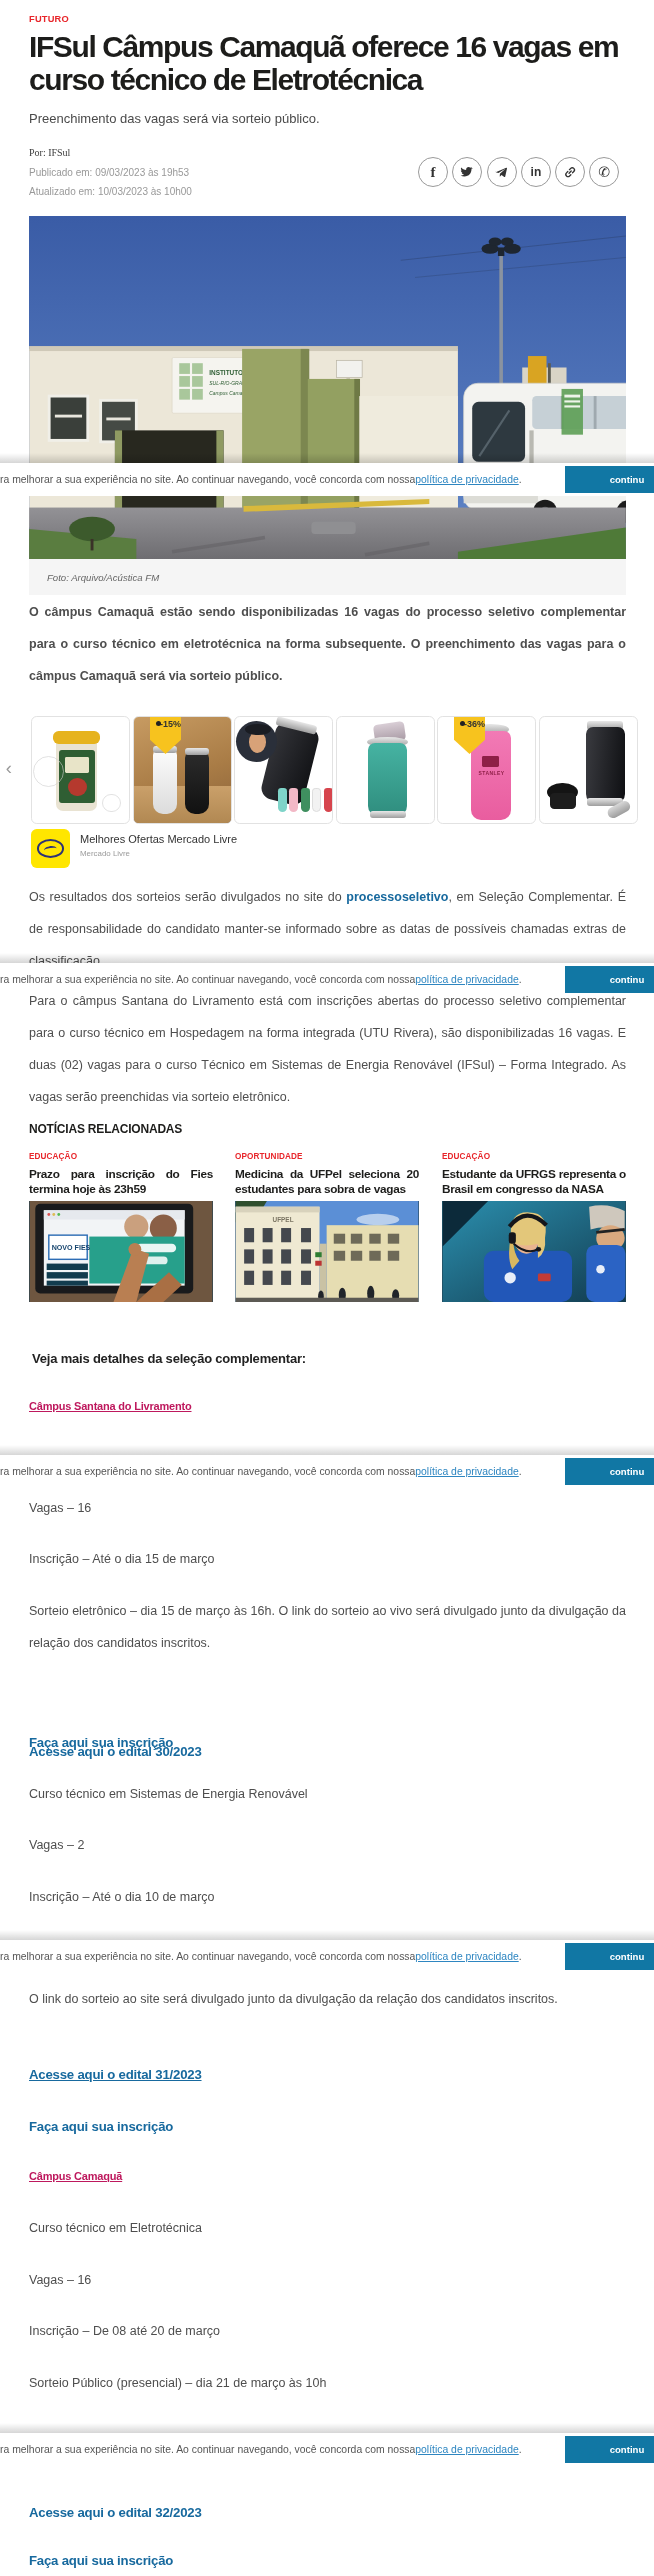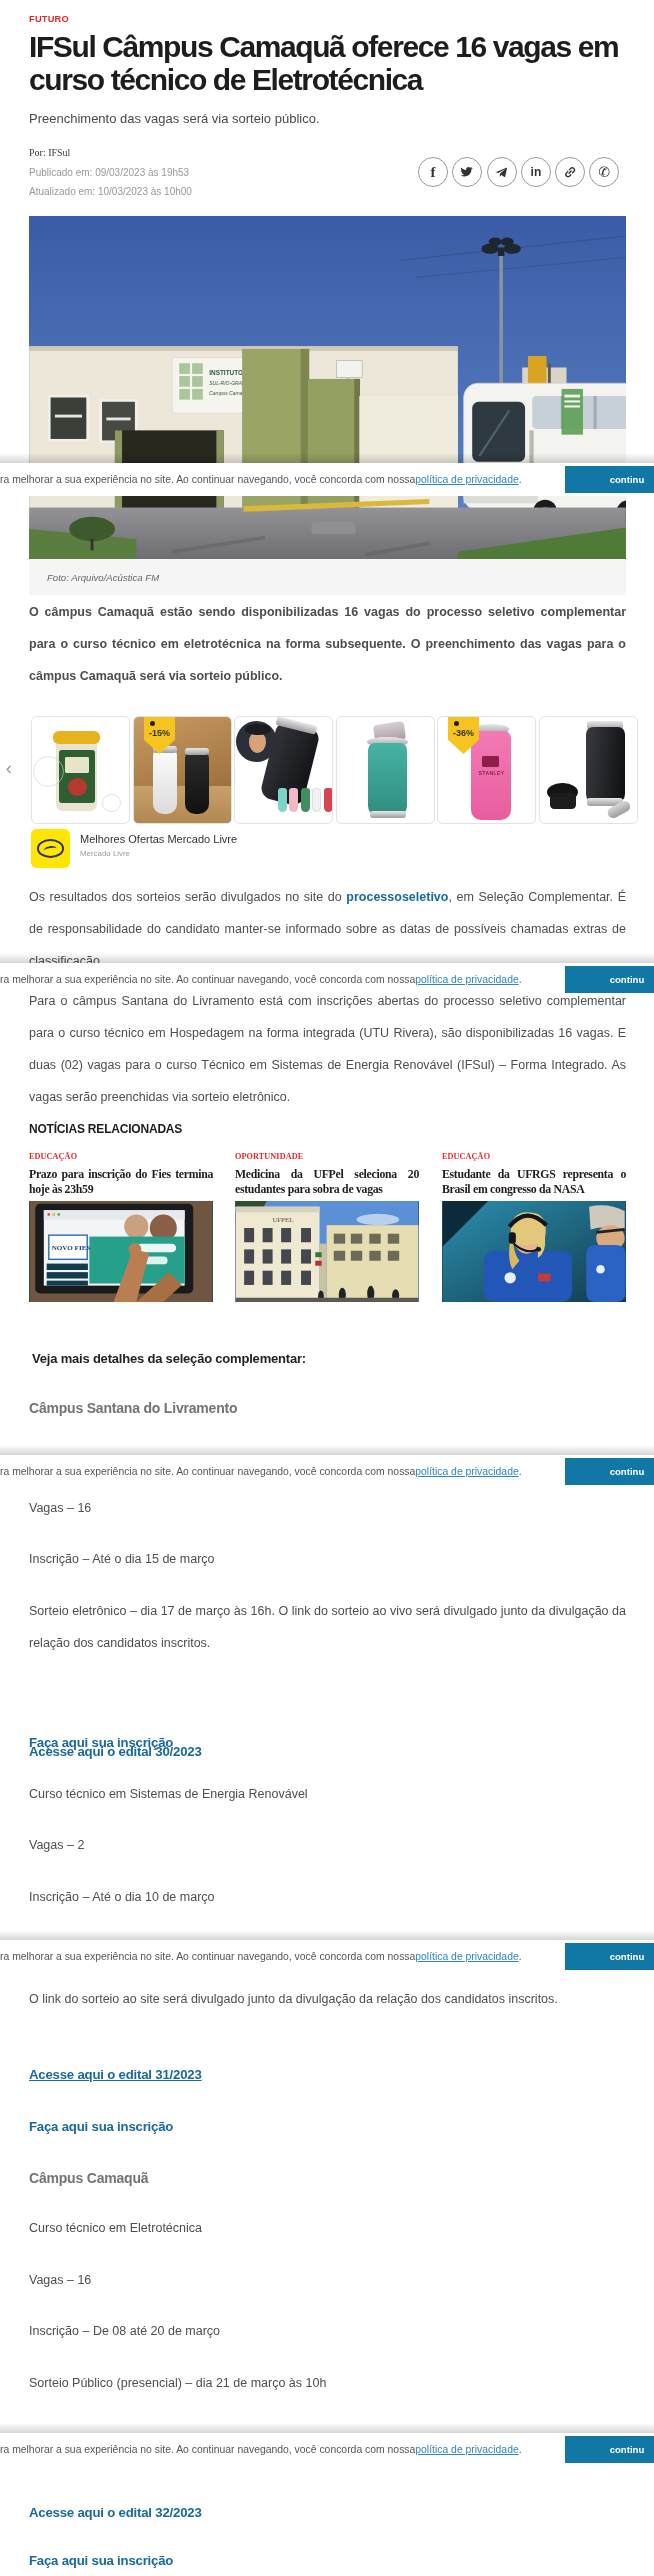--- a/index.html
+++ b/index.html
@@ -30,39 +30,39 @@
 
   .para{position:absolute;left:29px;width:597px;font-size:12.5px;line-height:32px;color:#4e4e4e;text-align:justify;}
   .para .blue-bold{color:var(--link-blue);font-weight:700;cursor:pointer;}
 
   
   .ad-wrap{position:absolute;left:0;top:713px;width:654px;height:114px;}
   .ad-tile{position:absolute;top:2.9px;width:99px;height:108px;background:#fff;border:0.7px solid #e2e2e2;border-radius:5.7px;overflow:hidden;cursor:pointer;}
   .ad-controls{position:absolute;left:605px;top:2.9px;font-size:9.3px;color:#2e9fd4;display:flex;gap:2.1px;align-items:center;cursor:pointer;}
   .ad-controls .sep{color:#bbb;}
   .ad-prev{position:absolute;left:5.7px;top:44px;font-size:18.6px;color:#9a9a9a;cursor:pointer;}
-  .badge{position:absolute;left:10px;top:0;width:31px;height:37px;background:#f7c31e;clip-path:polygon(0 0,100% 0,100% 62%,50% 100%,0 62%);color:#333;font-size:9px;font-weight:700;text-align:center;padding-top:11px;}
+  .badge{position:absolute;left:16px;top:0;width:31px;height:37px;background:#f7c31e;clip-path:polygon(0 0,100% 0,100% 62%,50% 100%,0 62%);color:#333;font-size:9px;font-weight:700;text-align:right;padding-top:2px;}
   .badge::before{content:"";position:absolute;left:5.7px;top:4.3px;width:5px;height:5px;border-radius:50%;background:#222;}
   .shape{position:absolute;}
 
   .ml-attrib{position:absolute;left:31px;top:829px;display:flex;gap:10px;cursor:pointer;}
   .ml-logo{width:39px;height:39px;background:#ffe600;border-radius:5.7px;display:flex;align-items:center;justify-content:center;}
   .ml-logo .oval{width:27px;height:18.6px;border:2.1px solid #2d3277;border-radius:50%;position:relative;}
   .ml-logo .oval::after{content:"";position:absolute;left:5px;top:5px;width:13px;height:5px;border-top:2.1px solid #2d3277;border-radius:50%;transform:rotate(-8deg);}
   .ml-title{font-size:11px;color:#333;margin-top:3.6px;}
   .ml-sub{font-size:7.9px;color:#9a9a9a;margin-top:4.3px;}
 
   .rel-heading{position:absolute;left:29px;top:1122px;font-size:12px;font-weight:700;color:#1d1d1b;letter-spacing:-0.2px;}
-  .card{position:absolute;top:1152px;width:184px;cursor:pointer;font-family:Liberation Serif, serif;}
+  .card{position:absolute;top:1152px;width:184px;cursor:pointer;}
   .card .tag{font-size:8.2px;font-weight:700;color:var(--accent-red);letter-spacing:0.1px;}
   .card .title{margin-top:6.4px;font-size:11.8px;font-weight:700;line-height:15px;color:#1d1d1b;text-align:justify;letter-spacing:-0.3px;}
   .card .thumb{margin-top:4px;width:184px;height:101px;overflow:hidden;background:#245;}
 
   .section-bold{position:absolute;left:32px;font-size:13px;font-weight:700;color:#222;letter-spacing:-0.2px;}
-  .campus-link{position:absolute;left:29px;font-size:14px;font-weight:700;color:#737373;letter-spacing:-0.2px;cursor:pointer;}
+  .campus-link{position:absolute;left:29px;font-size:11px;font-weight:700;color:#be185d;text-decoration:underline;letter-spacing:-0.2px;cursor:pointer;}
   .dline{position:absolute;left:29px;width:597px;font-size:12.5px;color:#4e4e4e;}
   .dline.just{text-align:justify;line-height:32px;}
   .blue-link{position:absolute;left:29px;font-size:13.2px;font-weight:700;color:var(--link-blue);letter-spacing:-0.2px;cursor:pointer;}
 
   
   .cookiebar{position:absolute;left:0;width:654px;height:33px;background:#fff;}
   .cookie-shadow{position:absolute;left:0;top:-10px;width:654px;height:10px;background:linear-gradient(to bottom,rgba(0,0,0,0),rgba(0,0,0,0.16));}
   .cookie-text{position:absolute;left:0;top:0;height:33px;right:93px;display:flex;align-items:center;font-size:10.4px;color:#555;white-space:nowrap;overflow:hidden;}
   .cookie-text a{color:var(--privacy-blue);text-decoration:underline;cursor:pointer;}
   .cookie-btn{position:absolute;left:565px;top:2.9px;width:124px;height:27px;background:var(--cookie-blue);border:none;color:#fff;font-size:9.6px;font-weight:700;font-family:inherit;text-align:center;cursor:pointer;}
@@ -409,21 +409,21 @@
         <circle cx="222" cy="96" r="6" fill="#e8eef8"></circle>
       </svg>
     </div>
   </div>
 
   <div class="section-bold" style="top:1351px;">Veja mais detalhes da seleção complementar:</div>
   <div class="campus-link" style="top:1400px;">Câmpus Santana do Livramento</div>
 
   <div class="dline" style="top:1501px;">Vagas – 16</div>
   <div class="dline" style="top:1552px;">Inscrição – Até o dia 15 de março</div>
-  <div class="dline just" style="top:1595px;">Sorteio eletrônico – dia 17 de março às 16h. O link do sorteio ao vivo será divulgado junto da divulgação da relação dos candidatos inscritos.</div>
+  <div class="dline just" style="top:1595px;">Sorteio eletrônico – dia 15 de março às 16h. O link do sorteio ao vivo será divulgado junto da divulgação da relação dos candidatos inscritos.</div>
 
   <div class="blue-link" style="top:1744px;">Acesse aqui o edital 30/2023</div>
   <div class="blue-link" style="top:1735px;">Faça aqui sua inscrição</div>
 
   <div class="dline" style="top:1787px;">Curso técnico em Sistemas de Energia Renovável</div>
   <div class="dline" style="top:1838px;">Vagas – 2</div>
   <div class="dline" style="top:1890px;">Inscrição – Até o dia 10 de março</div>
   <div class="dline just" style="top:1983px;">O link do sorteio ao site será divulgado junto da divulgação da relação dos candidatos inscritos.</div>
 
   <div class="blue-link" style="top:2067px;text-decoration:underline;">Acesse aqui o edital  31/2023</div>

